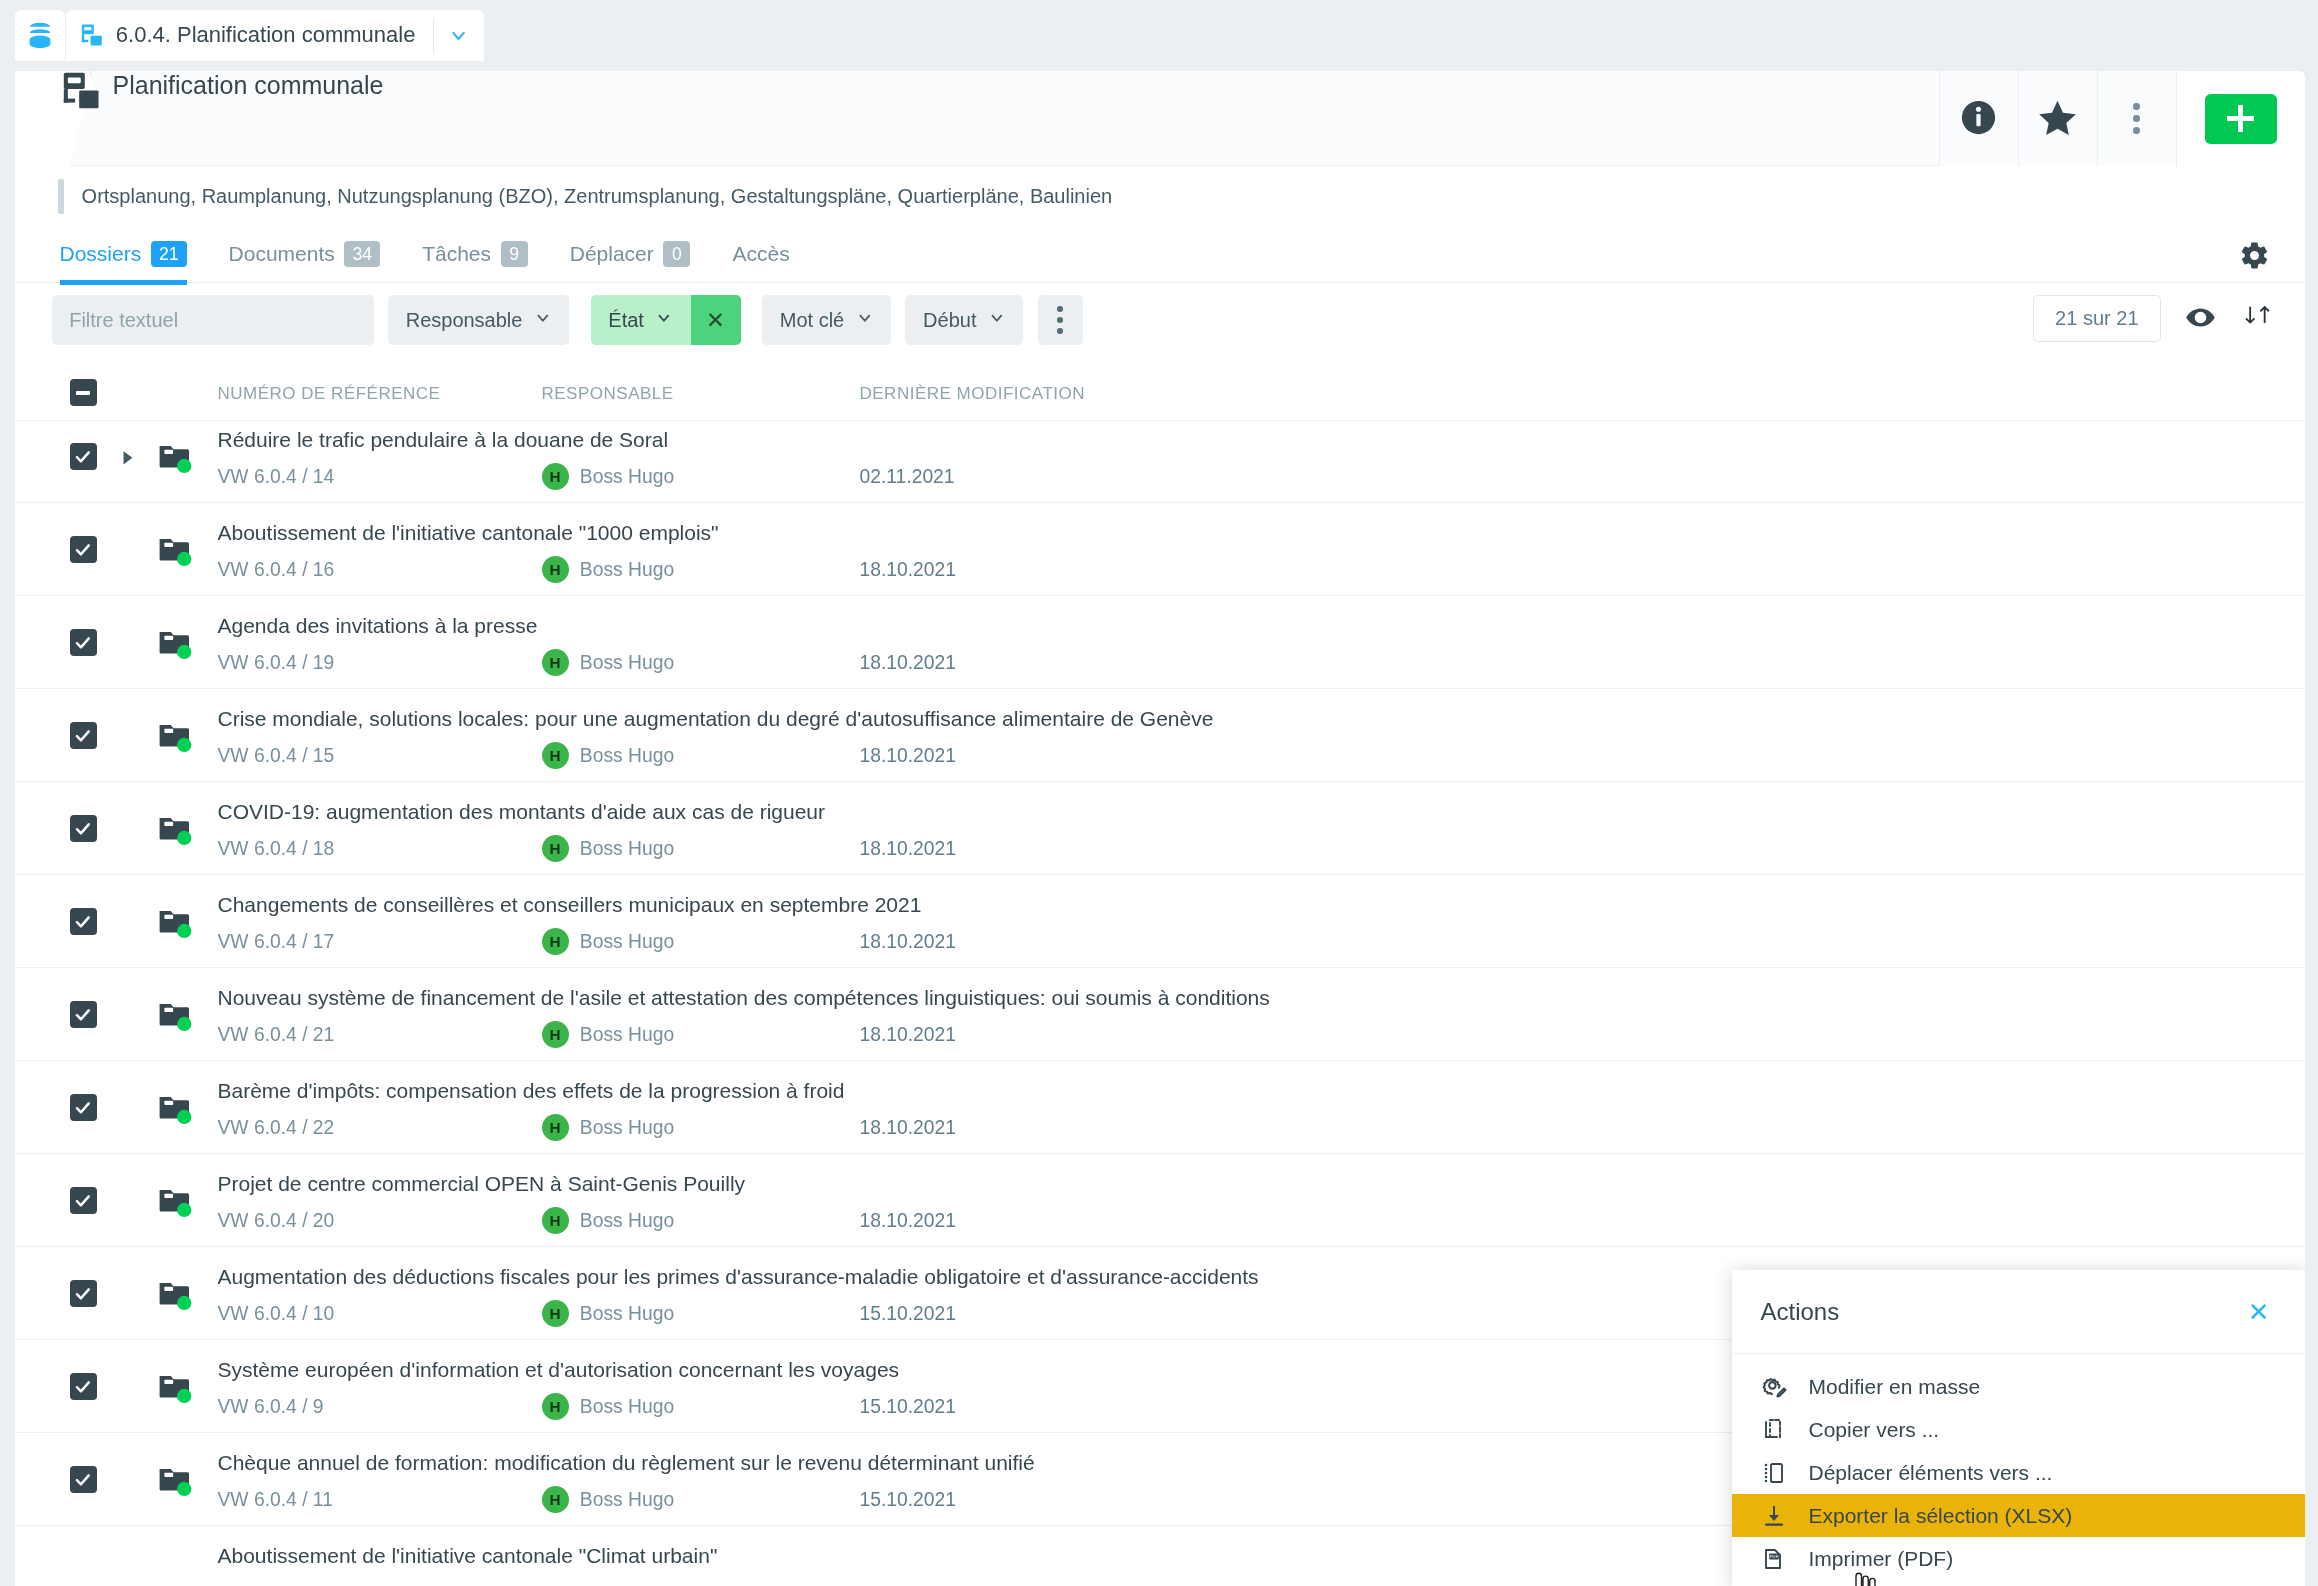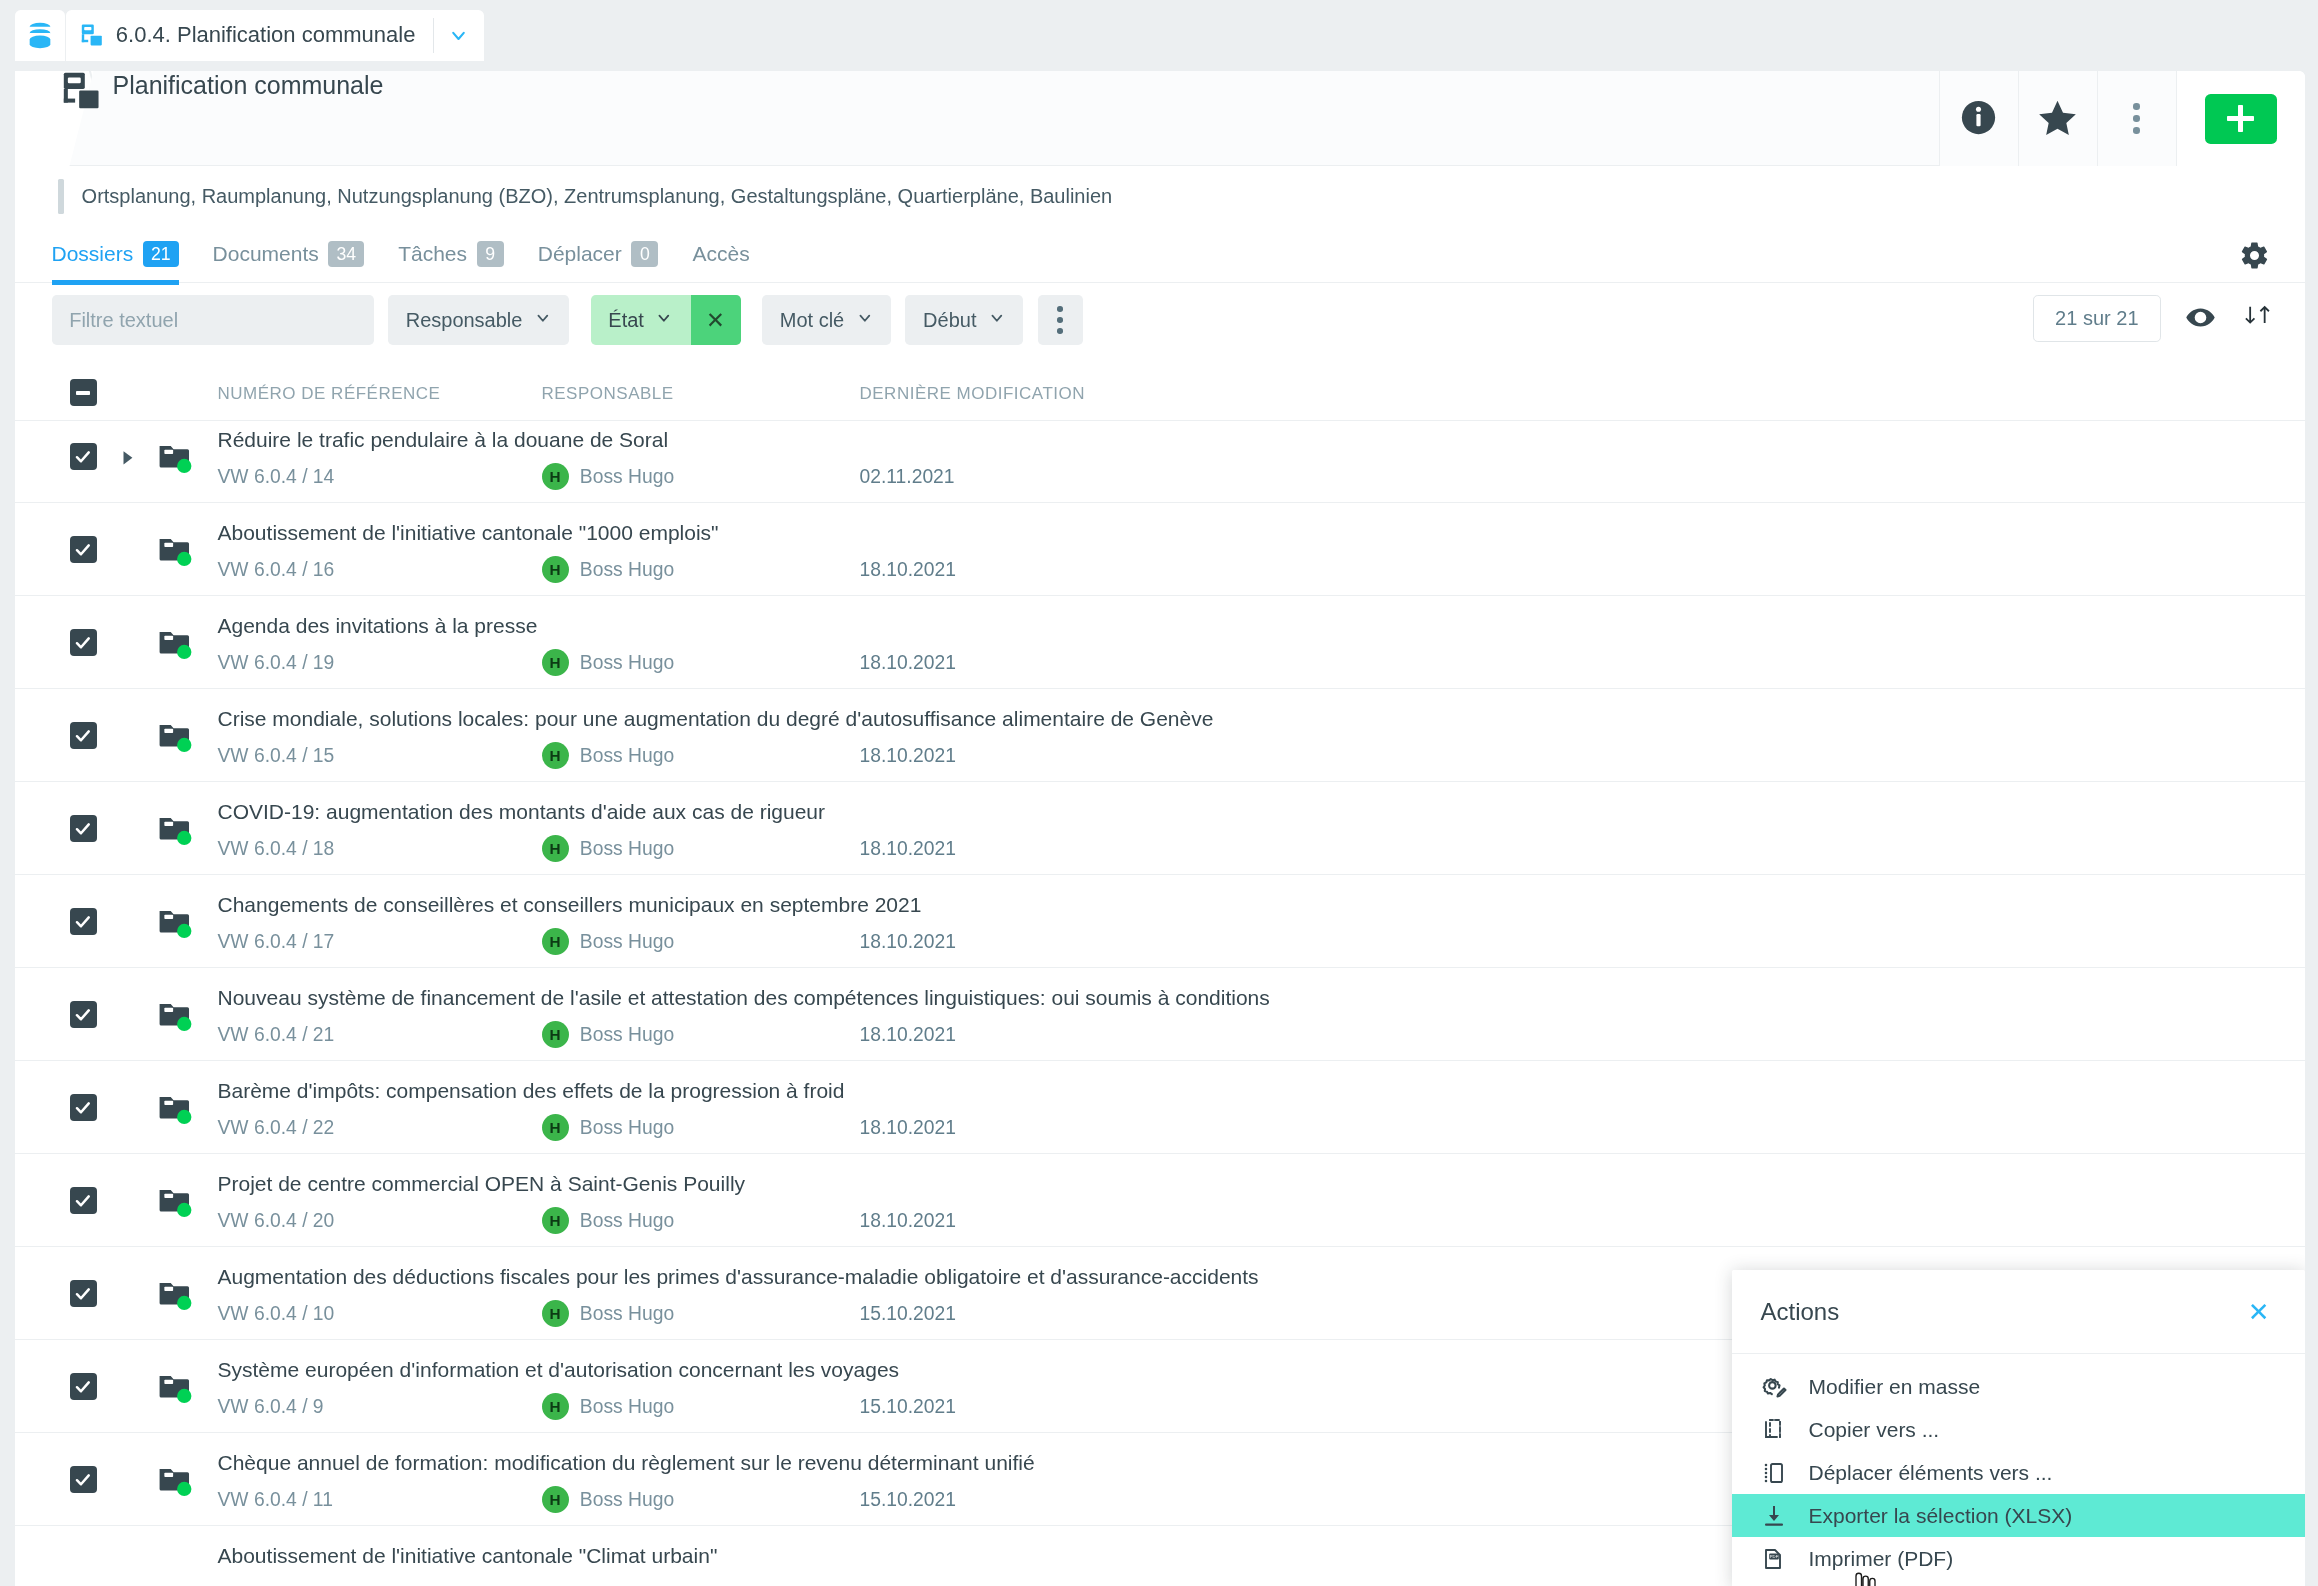--- a/index.html
+++ b/index.html
@@ -116,21 +116,21 @@
   .tabs-row {
     position: absolute; left: 0; top: 154px; width: 2290px; height: 58px;
     border-bottom: 1.6px solid #eceff1;
   }
   .tabs {
     position: absolute; left: 37px; top: 0; height: 58px;
     display: flex; align-items: center; gap: 34px;
   }
   .tab {
     display: flex; align-items: center; gap: 9.7px; height: 58px; cursor: pointer;
-    position: relative; font-size: 21px; color: #78909c;
+    position: relative; font-size: 21px; color: #78909c; margin-left: 8px;
   }
   .tab.active { color: #1fa2f3; }
   .tab .count {
     font-size: 17.7px; color: #ffffff; background: #b0bec5;
     border-radius: 4px; padding: 2.4px 8px; min-width: 27px; text-align: center;
   }
   .tab.active .count { background: #1fa2f3; }
   .tab.active .underline {
     position: absolute; left: 0; right: 0; bottom: -1.6px; height: 4.8px; background: #1fa2f3;
   }
@@ -253,21 +253,21 @@
     height: 84px; display: flex; align-items: center; justify-content: space-between;
     padding: 0 35px 0 29px; border-bottom: 0.8px solid #eceff1;
   }
   .ap-title { font-size: 24px; color: #37474f; }
   .ap-close { font-size: 26px; color: #29b6f6; cursor: pointer; line-height: 1; }
   .ap-item {
     height: 43px; display: flex; align-items: center; gap: 21px;
     padding: 0 29px; cursor: pointer; font-size: 21px; color: #37474f;
   }
   .ap-item.first { margin-top: 11.3px; }
-  .ap-item.hl { background: #5eead4; }
+  .ap-item.hl { background: #eab308; }
   .ap-ico { width: 27px; height: 27px; flex: 0 0 auto; display:flex; align-items:center; justify-content:center;}
 
   .cursor-hand {
     position: absolute; left: 1831px; top: 1498px; width: 35px; height: 43px;
     pointer-events: none;
   }
 </style>
 </head>
 <body>
 

